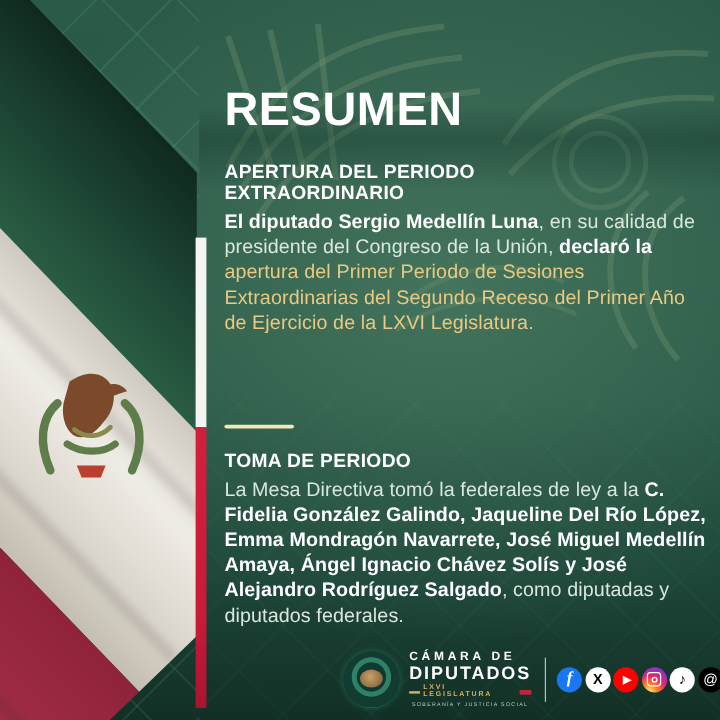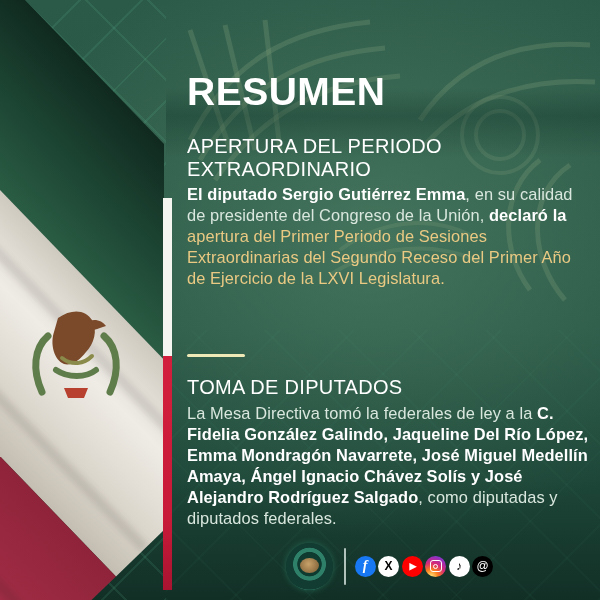--- a/index.html
+++ b/index.html
@@ -46,21 +46,21 @@
   .tri-red{flex:1;background:linear-gradient(180deg,#d31f3e 0%,#c81a39 70%,#a81430 100%);}
 
   
   .content{position:absolute;left:187px;top:72px;width:402px;color:#fff;}
   .title-line1{font-size:39px;font-weight:800;letter-spacing:.5px;line-height:1.0;}
   .title-line2{font-size:37px;line-height:1.05;margin-top:2px;letter-spacing:.3px;}
   .title-de{font-weight:400;color:#e9efe9;}
   .title-emph{font-weight:800;font-style:italic;letter-spacing:.2px;}
   .section{margin-top:0;}
   .sec1{margin-top:24px;}
-  .sec-heading{font-size:20px;font-weight:400;letter-spacing:.3px;line-height:1.13;max-width:330px;}
+  .sec-heading{font-size:16px;font-weight:700;letter-spacing:.3px;line-height:1.13;max-width:330px;}
   .sec-body{margin-top:4px;font-size:16.4px;line-height:21px;letter-spacing:.1px;max-width:402px;}
   .seg-normal{color:#d9e7de;font-weight:400;}
   .seg-bold{color:#ffffff;font-weight:800;}
   .seg-gold{color:#eac983;font-weight:400;}
   .divider{position:absolute;left:187px;top:354px;width:58px;height:2.5px;background:#efe9b8;border-radius:2px;}
   .sec2{position:absolute;left:187px;top:376px;width:402px;}
 
   
   .footer{position:absolute;left:286px;top:540px;height:52px;display:flex;align-items:center;}
   .seal{position:relative;width:47px;height:47px;border-radius:50%;flex:0 0 auto;
@@ -144,34 +144,44 @@
     <div class="tri-green"></div>
     <div class="tri-white"></div>
     <div class="tri-red"></div>
   </div>
 
   <div class="content">
     <div class="title-line1">RESUMEN</div>
 
     <div class="section sec1">
       <div class="sec-heading">APERTURA DEL PERIODO EXTRAORDINARIO</div>
-      <div class="sec-body"><span class="seg-bold">El diputado Sergio Gutiérrez Emma</span><span class="seg-normal">, en su calidad de presidente del Congreso de la Unión, </span><span class="seg-bold">declaró la </span><span class="seg-gold">apertura del Primer Periodo de Sesiones Extraordinarias del Segundo Receso del Primer Año de Ejercicio de la LXVI Legislatura.</span></div>
+      <div class="sec-body"><span class="seg-bold">El diputado Sergio Medellín Luna</span><span class="seg-normal">, en su calidad de presidente del Congreso de la Unión, </span><span class="seg-bold">declaró la </span><span class="seg-gold">apertura del Primer Periodo de Sesiones Extraordinarias del Segundo Receso del Primer Año de Ejercicio de la LXVI Legislatura.</span></div>
     </div>
   </div>
 
   <div class="divider"></div>
 
   <div class="sec2">
-    <div class="sec-heading" style="color:#fff">TOMA DE DIPUTADOS</div>
+    <div class="sec-heading" style="color:#fff">TOMA DE PERIODO</div>
     <div class="sec-body"><span class="seg-normal">La Mesa Directiva tomó la federales de ley a la </span><span class="seg-bold">C. Fidelia González Galindo, Jaqueline Del Río López, Emma Mondragón Navarrete, José Miguel Medellín Amaya, Ángel Ignacio Chávez Solís y José Alejandro Rodríguez Salgado</span><span class="seg-normal">, como diputadas y diputados federales.</span></div>
   </div>
 
   <div class="footer">
     <div class="seal">
       <div class="seal-core"></div>
+    </div>
+    <div class="org">
+      <div class="org-l1">CÁMARA DE</div>
+      <div class="org-l2">DIPUTADOS</div>
+      <div class="org-l3">
+        <span class="org-dash"></span>
+        <span class="org-leg">LXVI LEGISLATURA</span>
+        <span class="org-badge"></span>
+      </div>
+      <div class="org-motto">SOBERANÍA Y JUSTICIA SOCIAL</div>
     </div>
     <div class="foot-div"></div>
     <div class="social">
         <span class="soc facebook">f</span>
         <span class="soc x">X</span>
         <span class="soc youtube">▶</span>
         <span class="soc instagram">
           <span class="ig-cam"></span>
         </span>
         <span class="soc tiktok">♪</span>

